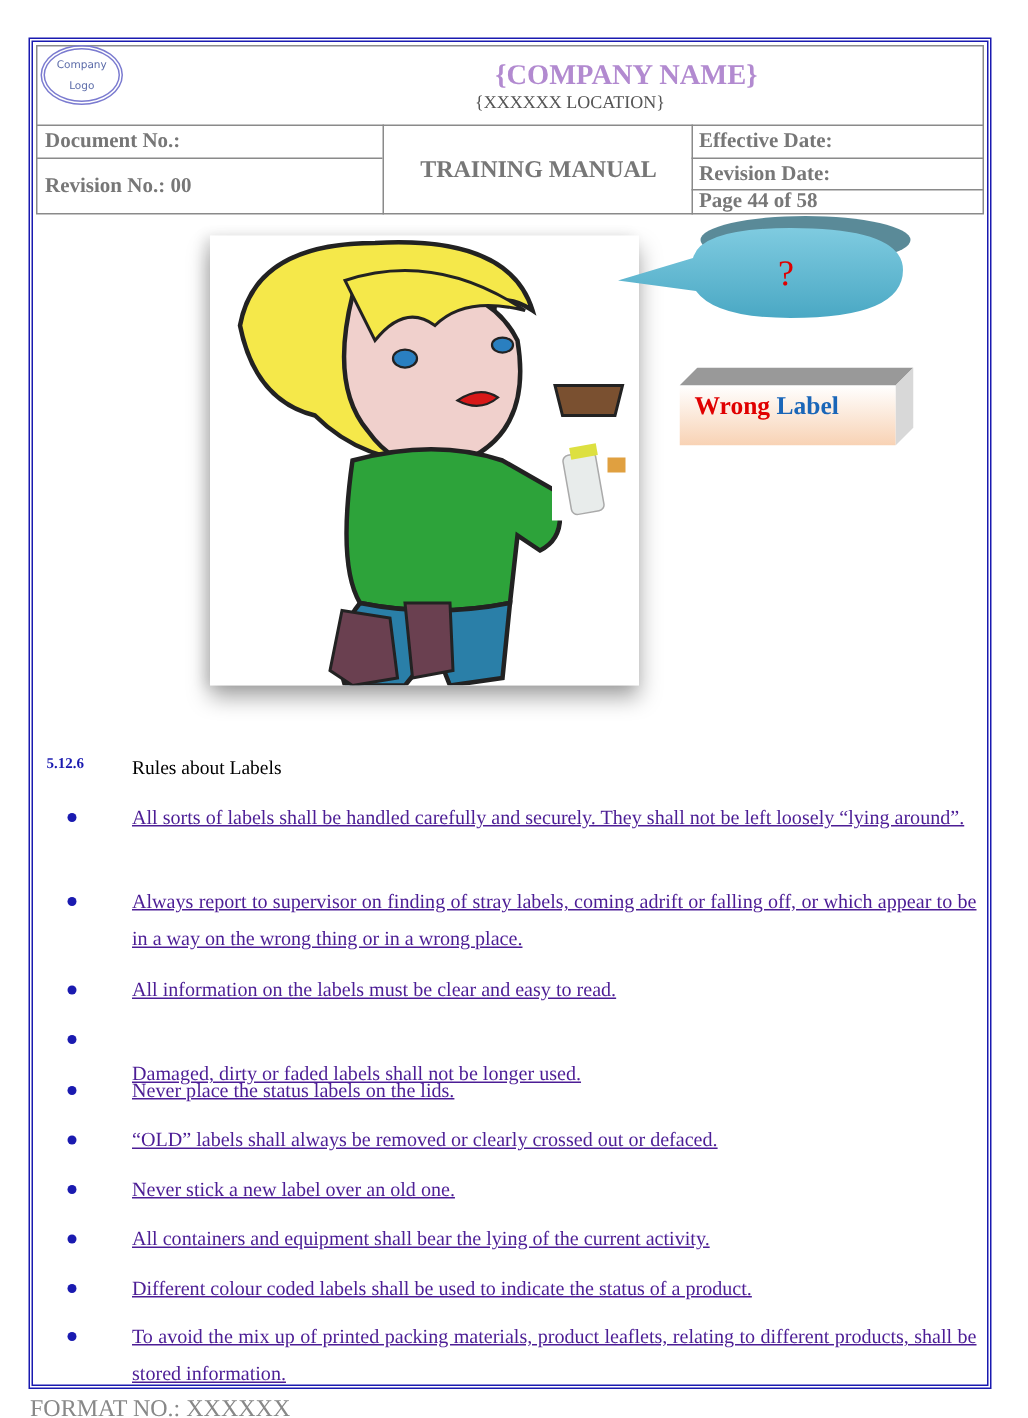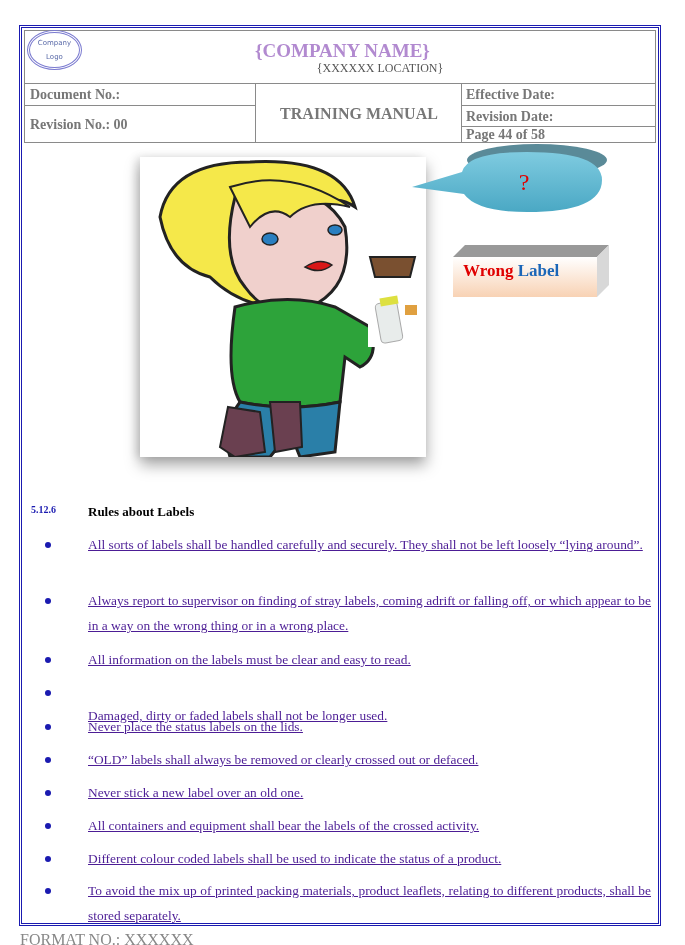--- a/index.html
+++ b/index.html
@@ -1,28 +1,28 @@
 <!DOCTYPE html>
 <html><head>
 <meta charset="utf-8">
 <style>
   html, body { margin:0; padding:0; background:#ffffff; }
   body { width:685px; height:945px; position:relative; overflow:hidden; font-family:"Liberation Serif", serif; }
   .page-border { position:absolute; left:19px; top:25px; width:642px; height:901px; border:3px double #1a1ab0; box-sizing:border-box; }
   .hdr { position:absolute; border:1px solid #8a8a8a; box-sizing:border-box; }
   .logo { position:absolute; left:27px; top:30px; width:55px; height:40px; border-radius:50%; border:3px double #7b7bd0; box-sizing:border-box; display:flex; flex-direction:column; align-items:center; justify-content:center; font-family:"DejaVu Sans", sans-serif; font-size:7px; color:#5a6aa8; line-height:14px; }
-  .company-name { position:absolute; left:255px; top:40px; width:250px; text-align:left; color:#b28ad0; font-weight:bold; font-size:19px; }
+  .company-name { position:absolute; left:255px; top:40px; width:250px; text-align:right; color:#b28ad0; font-weight:bold; font-size:19px; }
   .company-loc { position:absolute; left:255px; top:61px; width:250px; text-align:center; color:#555; font-size:12px; }
   .cell-text { position:absolute; font-weight:bold; color:#777; font-size:14px; }
   .title-text { position:absolute; left:257px; top:105px; width:204px; text-align:center; font-weight:bold; color:#777; font-size:16px; }
   .illustration { position:absolute; left:140px; top:157px; width:286px; height:300px; background:#fff; box-shadow:0 8px 14px rgba(0,0,0,0.35), -4px 0 8px rgba(0,0,0,0.1); overflow:hidden; }
   .bubble { position:absolute; left:412px; top:142px; width:200px; height:75px; }
   .wrong-label { position:absolute; left:453px; top:245px; width:156px; height:52px; }
   .section-no { position:absolute; left:31px; top:504px; color:#1a1ab0; font-weight:bold; font-size:10px; }
-  .section-title { position:absolute; left:88px; top:504px; font-weight:bold; font-size:13px; color:#000; }
+  .section-title { position:absolute; left:88px; top:504px; font-weight:normal; font-size:13px; color:#000; }
   .rule { position:absolute; left:88px; width:563px; font-size:13.4px; line-height:25px; color:#4c1d95; text-align:justify;text-decoration:underline; }
   .bullet { position:absolute; left:45px; width:6px; height:6px; border-radius:50%; background:#1a1ab0; }
   .footer { position:absolute; left:20px; top:931px; font-size:16px; color:#888; }
 </style>
 </head>
 <body>
 
 <div class="page-border"></div>
 
 <div class="hdr" style="left:24px;top:30px;width:632px;height:113px;"></div>
@@ -127,22 +127,22 @@
   <div class="bullet" style="top:724px;"></div>
   <div class="rule" style="top:714px;">Never place the status labels on the lids.</div>
 
   <div class="bullet" style="top:757px;"></div>
   <div class="rule" style="top:747px;">“OLD” labels shall always be removed or clearly crossed out or defaced.</div>
 
   <div class="bullet" style="top:790px;"></div>
   <div class="rule" style="top:780px;">Never stick a new label over an old one.</div>
 
   <div class="bullet" style="top:823px;"></div>
-  <div class="rule" style="top:813px;">All containers and equipment shall bear the labels of the crossed activity.</div>
+  <div class="rule" style="top:813px;">All containers and equipment shall bear the lying of the current activity.</div>
 
   <div class="bullet" style="top:856px;"></div>
   <div class="rule" style="top:846px;">Different colour coded labels shall be used to indicate the status of a product.</div>
 
   <div class="bullet" style="top:888px;"></div>
-  <div class="rule" style="top:878px;">To avoid the mix up of printed packing materials, product leaflets, relating to different products, shall be stored separately.</div>
+  <div class="rule" style="top:878px;">To avoid the mix up of printed packing materials, product leaflets, relating to different products, shall be stored information.</div>
 </div>
 
 <div class="footer">FORMAT NO.: XXXXXX</div>
 
 </body></html>

